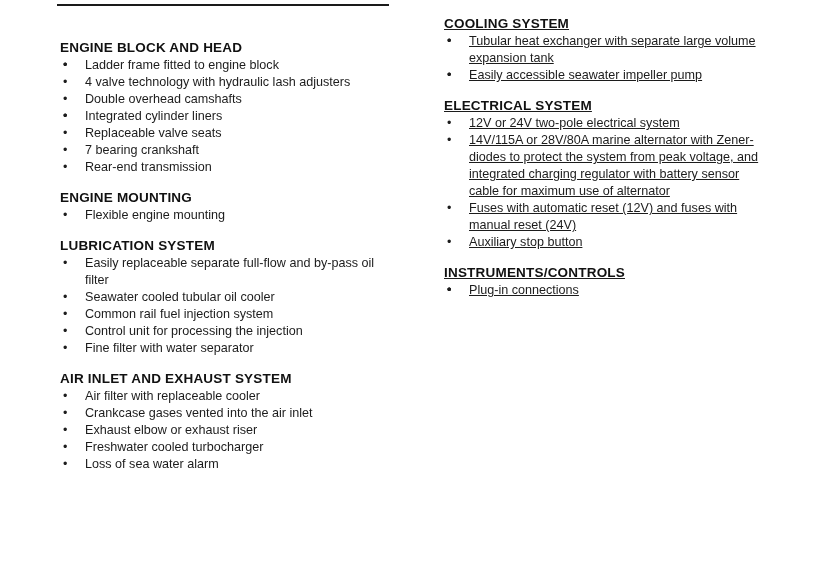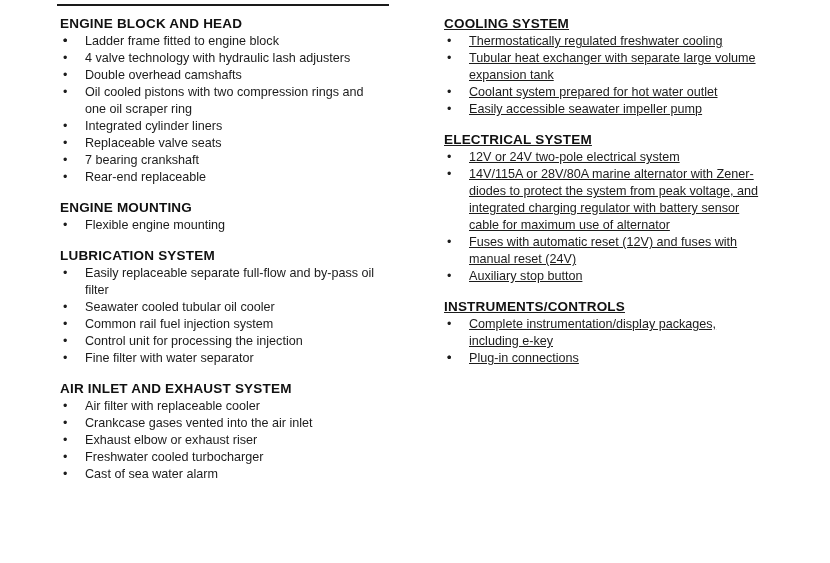--- a/index.html
+++ b/index.html
@@ -21,21 +21,21 @@
     left: 57px;
     top: 4px;
     width: 332px;
     height: 2px;
     background: #1a1a1a;
   }
   .col {
     position: absolute;
     top: 0;
   }
-  .col-left  { left: 60px;  width: 315px; }
+  .col-left  { left: 60px;  width: 315px; margin-top: 24px; }
   .col-right { left: 444px; width: 325px; text-decoration: underline; }
   .section-heading {
     font-size: 13.5px;
     font-weight: bold;
     color: #111111;
     line-height: 17px;
     margin: 13px 0 1px 0;
     letter-spacing: 0.2px;
     white-space: nowrap;
   }
@@ -69,25 +69,25 @@
 <div id="page">
   <div class="top-rule"></div>
   <div class="col col-left" id="col-left">
       <div class="section">
         <div class="section-heading">ENGINE BLOCK AND HEAD</div>
         <ul class="item-list">
           <li><span class="bullet">•</span></li>
           <li><span class="bullet">•</span><span>Ladder frame fitted to engine block</span></li>
           <li><span class="bullet">•</span><span>4 valve technology with hydraulic lash adjusters</span></li>
           <li><span class="bullet">•</span><span>Double overhead camshafts</span></li>
-          <li><span class="bullet">•</span><span>Oil cooled pistons with two compression rings and one oil scraper ring</span></li>
+          <li><span class="bullet">•</span></li>
           <li><span class="bullet">•</span><span>Integrated cylinder liners</span></li>
           <li><span class="bullet">•</span><span>Replaceable valve seats</span></li>
           <li><span class="bullet">•</span><span>7 bearing crankshaft</span></li>
-          <li><span class="bullet">•</span><span>Rear-end replaceable</span></li>
+          <li><span class="bullet">•</span><span>Rear-end transmission</span></li>
         </ul>
       </div>
       <div class="section">
         <div class="section-heading">ENGINE MOUNTING</div>
         <ul class="item-list">
           <li><span class="bullet">•</span><span>Flexible engine mounting</span></li>
         </ul>
       </div>
       <div class="section">
         <div class="section-heading">LUBRICATION SYSTEM</div>
@@ -103,45 +103,45 @@
           <li><span class="bullet">•</span><span>Fine filter with water separator</span></li>
         </ul>
       </div>
       <div class="section">
         <div class="section-heading">AIR INLET AND EXHAUST SYSTEM</div>
         <ul class="item-list">
           <li><span class="bullet">•</span><span>Air filter with replaceable cooler</span></li>
           <li><span class="bullet">•</span><span>Crankcase gases vented into the air inlet</span></li>
           <li><span class="bullet">•</span><span>Exhaust elbow or exhaust riser</span></li>
           <li><span class="bullet">•</span><span>Freshwater cooled turbocharger</span></li>
-          <li><span class="bullet">•</span><span>Cast of sea water alarm</span></li>
+          <li><span class="bullet">•</span><span>Loss of sea water alarm</span></li>
         </ul>
       </div>
     </div>
   <div class="col col-right" id="col-right">
       <div class="section">
         <div class="section-heading">COOLING SYSTEM</div>
         <ul class="item-list">
-          <li><span class="bullet">•</span><span>Thermostatically regulated freshwater cooling</span></li>
+          <li><span class="bullet">•</span></li>
           <li><span class="bullet">•</span><span>Tubular heat exchanger with separate large volume expansion tank</span></li>
-          <li><span class="bullet">•</span><span>Coolant system prepared for hot water outlet</span></li>
+          <li><span class="bullet">•</span></li>
           <li><span class="bullet">•</span><span>Easily accessible seawater impeller pump</span></li>
         </ul>
       </div>
       <div class="section">
         <div class="section-heading">ELECTRICAL SYSTEM</div>
         <ul class="item-list">
           <li><span class="bullet">•</span><span>12V or 24V two-pole electrical system</span></li>
           <li><span class="bullet">•</span><span>14V/115A or 28V/80A marine alternator with Zener-diodes to protect the system from peak voltage, and integrated charging regulator with battery sensor cable for maximum use of alternator</span></li>
           <li><span class="bullet">•</span><span>Fuses with automatic reset (12V) and fuses with manual reset (24V)</span></li>
           <li><span class="bullet">•</span><span>Auxiliary stop button</span></li>
         </ul>
       </div>
       <div class="section">
         <div class="section-heading">INSTRUMENTS/CONTROLS</div>
         <ul class="item-list">
-          <li><span class="bullet">•</span><span>Complete instrumentation/display packages, including e-key</span></li>
+          <li><span class="bullet">•</span></li>
           <li><span class="bullet">•</span></li>
           <li><span class="bullet">•</span><span>Plug-in connections</span></li>
         </ul>
       </div>
     </div>
 </div>
 
 </body></html>

